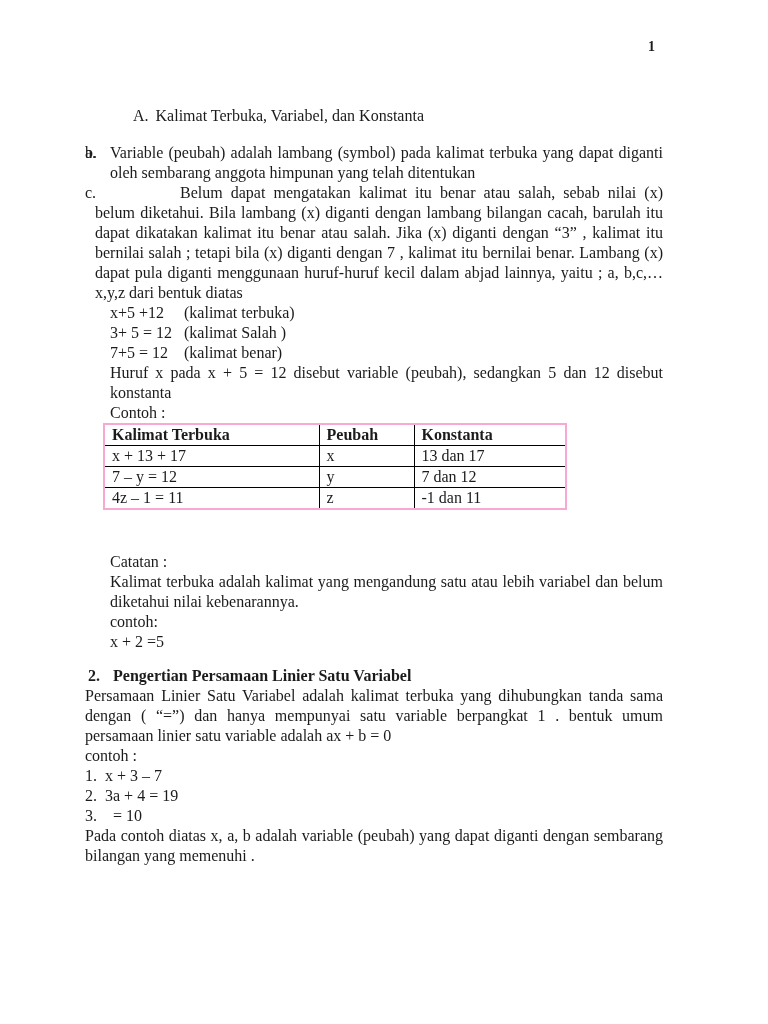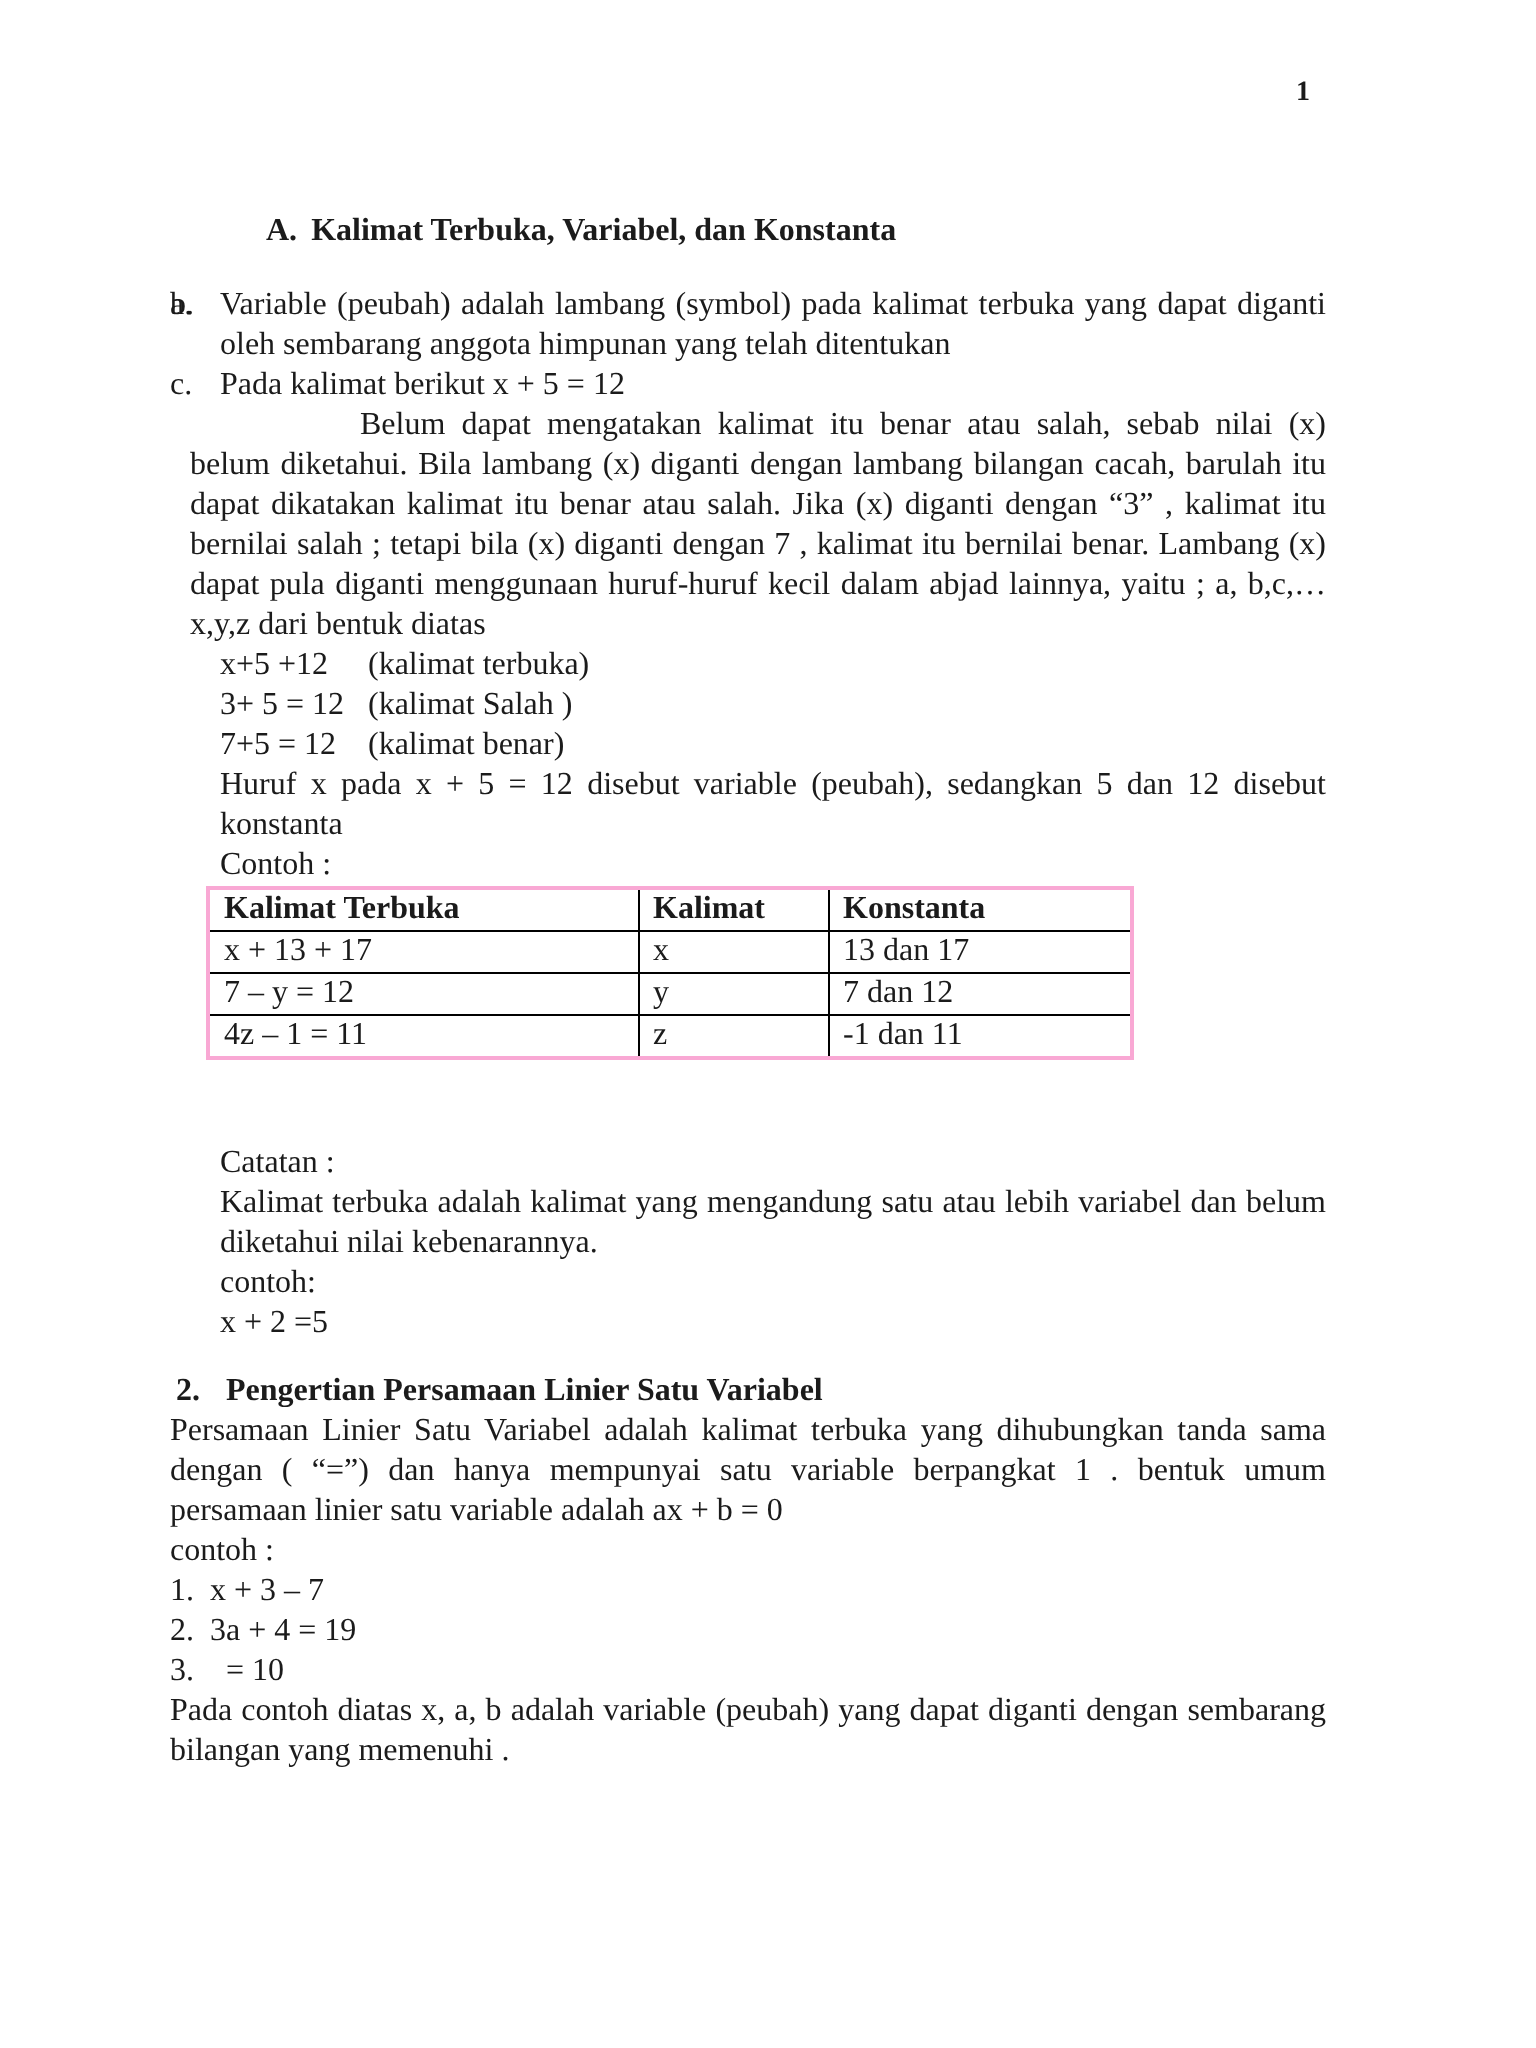--- a/index.html
+++ b/index.html
@@ -12,21 +12,21 @@
     line-height:20px;
     position:relative;
     overflow:hidden;
   }
   .page-num {
     position:absolute; top:37px; left:648px;
     font-size:14px; font-weight:bold;
   }
   .content { margin:0 105px 0 85px; }
 
-  .heading-a { margin:106px 0 12px 48px; font-weight:bold; }
+  .heading-a { margin:106px 0 12px 48px; font-weight:normal; }
   .heading-a .mk { margin-right:7px; }
 
   .abc-list { margin-top:17px; }
   .li { position:relative; padding-left:25px; text-align:justify; }
   .li .mk { position:absolute; left:0; top:0; }
 
   .tx-block { margin-left:25px; }
   .para-indent { margin-left:10px; text-align:justify; text-indent:85px; }
   .just { text-align:justify; }
 
@@ -71,21 +71,20 @@
     </div>
     <div class="li">
       <span class="mk">b.</span>
       <span>Variable (peubah) adalah lambang (symbol) pada kalimat terbuka yang dapat diganti oleh sembarang anggota himpunan yang telah ditentukan</span>
     </div>
     <div class="li">
       <span class="mk">c.</span>
     </div>
   </div>
 
-  <div class="tx-block">Pada kalimat berikut x + 5 = 12</div>
 
   <div class="para-indent">Belum dapat mengatakan kalimat itu benar atau salah, sebab nilai (x) belum diketahui. Bila lambang (x) diganti dengan lambang bilangan cacah, barulah itu dapat dikatakan kalimat itu benar atau salah. Jika (x) diganti dengan “3” , kalimat itu bernilai salah ; tetapi bila (x) diganti dengan 7 , kalimat itu bernilai benar. Lambang (x) dapat pula diganti menggunaan huruf-huruf kecil dalam abjad lainnya, yaitu ; a, b,c,… x,y,z dari bentuk diatas</div>
 
   <div>
     <div class="eq-row">
       <span class="eq-expr">x+5 +12</span><span>(kalimat terbuka)</span>
     </div>
     <div class="eq-row">
       <span class="eq-expr">3+ 5 = 12</span><span>(kalimat Salah )</span>
     </div>
@@ -100,21 +99,21 @@
 
   <table class="konsta">
     <colgroup>
         <col class="c1">
         <col class="c2">
         <col class="c3">
       </colgroup>
     <tbody>
         <tr>
       <th>Kalimat Terbuka</th>
-      <th>Kalimat</th>
+      <th>Peubah</th>
       <th>Konstanta</th>
     </tr>
     <tr>
       <td>x + 13 + 17</td>
       <td>x</td>
       <td>13 dan 17</td>
     </tr>
     <tr>
       <td>7 – y = 12</td>
       <td>y</td>

